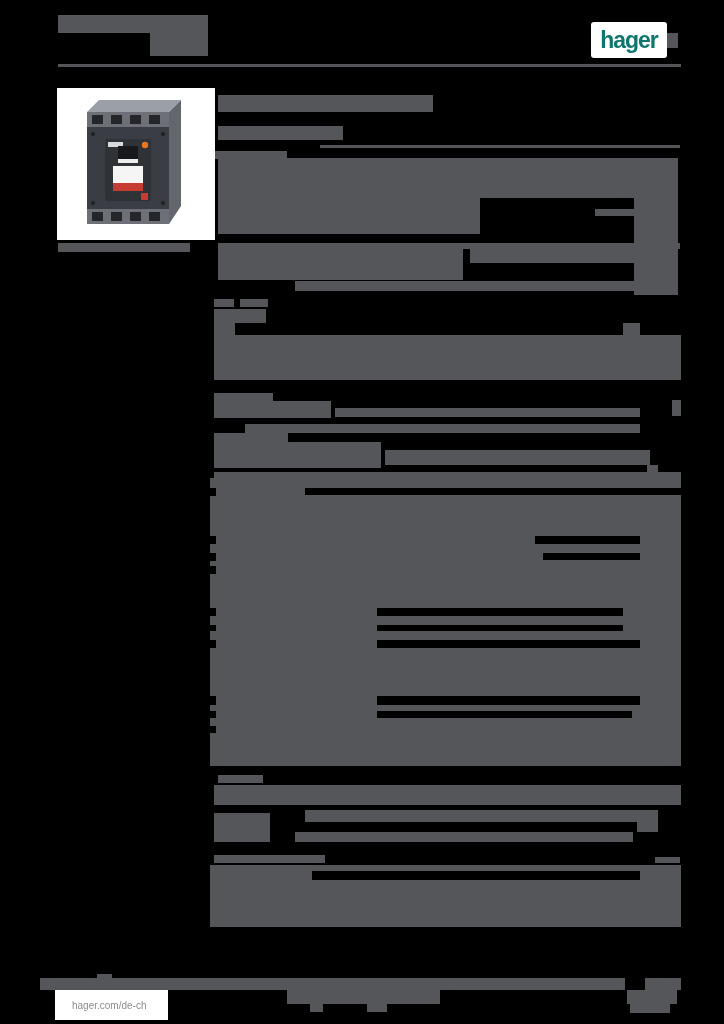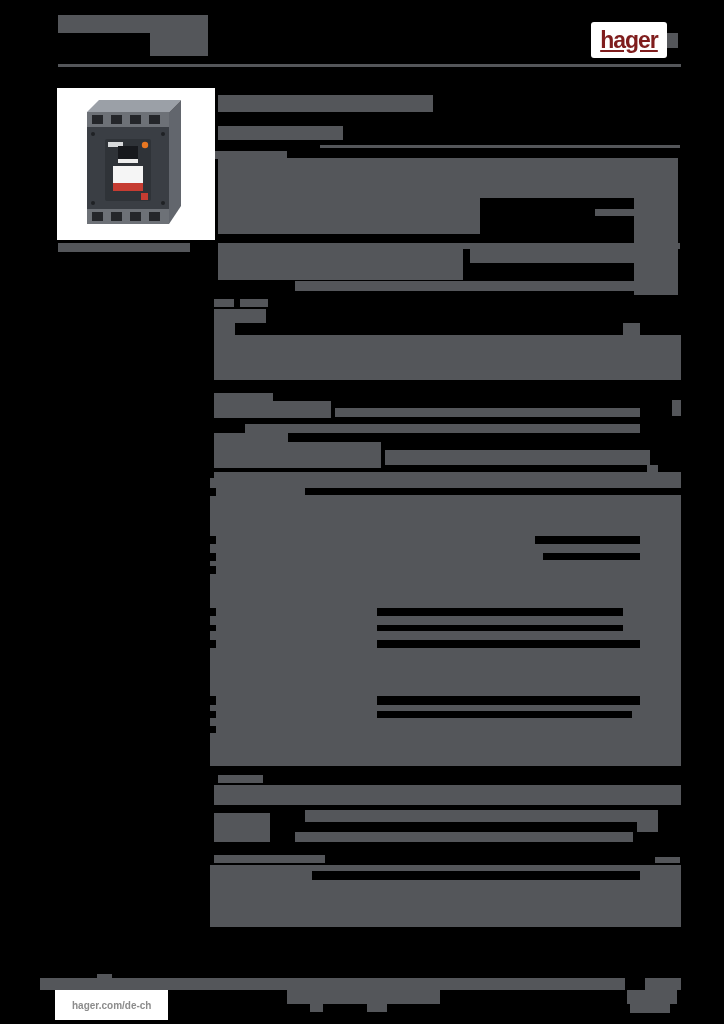--- a/index.html
+++ b/index.html
@@ -8,21 +8,21 @@
   .abs{position:absolute;}
   .bar{position:absolute;}
   .logo-box{position:absolute;left:591px;top:22px;width:76px;height:36px;background:#fff;
             border-radius:3px;display:flex;align-items:center;justify-content:center;}
   .logo-text{font-weight:bold;font-size:23px;letter-spacing:-1px;line-height:1;
              font-family:"Liberation Sans", sans-serif;}
   .image-box{position:absolute;left:57px;top:88px;width:158px;height:152px;background:#fff;
              display:flex;align-items:center;justify-content:center;}
   .footer-link-box{position:absolute;left:55px;top:990px;width:113px;height:30px;background:#fff;
              display:flex;align-items:center;padding-left:5px;box-sizing:border-box;}
-  .footer-link{font-size:10px;font-weight:bold;text-decoration:none;padding-left:12px;}
+  .footer-link{font-size:10px;font-weight:normal;text-decoration:none;padding-left:12px;}
 </style>
 </head>
 <body>
 
 <div class="page" style="background: rgb(0, 0, 0);">
 
   <div id="redaction-layer" class="abs" style="left:0;top:0;width:724px;height:1024px;">
       <div class="bar" style="left: 58px; top: 15px; width: 150px; height: 18px; background: rgb(84, 86, 90);"></div>
       <div class="bar" style="left: 150px; top: 32px; width: 58px; height: 24px; background: rgb(84, 86, 90);"></div>
       <div class="bar" style="left: 58px; top: 64px; width: 623px; height: 3px; background: rgb(84, 86, 90);"></div>
@@ -89,21 +89,21 @@
       <div class="bar" style="left: 645px; top: 978px; width: 36px; height: 12px; background: rgb(84, 86, 90);"></div>
       <div class="bar" style="left: 97px; top: 974px; width: 15px; height: 5px; background: rgb(84, 86, 90);"></div>
       <div class="bar" style="left: 287px; top: 990px; width: 153px; height: 14px; background: rgb(84, 86, 90);"></div>
       <div class="bar" style="left: 310px; top: 1004px; width: 13px; height: 8px; background: rgb(84, 86, 90);"></div>
       <div class="bar" style="left: 367px; top: 1004px; width: 20px; height: 8px; background: rgb(84, 86, 90);"></div>
       <div class="bar" style="left: 627px; top: 990px; width: 50px; height: 14px; background: rgb(84, 86, 90);"></div>
       <div class="bar" style="left: 630px; top: 1004px; width: 40px; height: 9px; background: rgb(84, 86, 90);"></div>
     </div>
 
   <div class="logo-box">
-    <span class="logo-text" style="color: #7f1d1d; text-decoration: underline;">hager</span>
+    <span class="logo-text" style="color: #0f766e;">hager</span>
   </div>
 
   <div class="image-box">
     <svg width="146" height="144" viewBox="0 0 146 144">
 
       <polygon points="24,20 36,8 118,8 106,20" fill="#9BA0A7"></polygon>
 
       <polygon points="106,20 118,8 118,114 106,132" fill="#62666D"></polygon>
 
       <rect x="24" y="20" width="82" height="112" rx="2" fill="#3A3E44"></rect>

